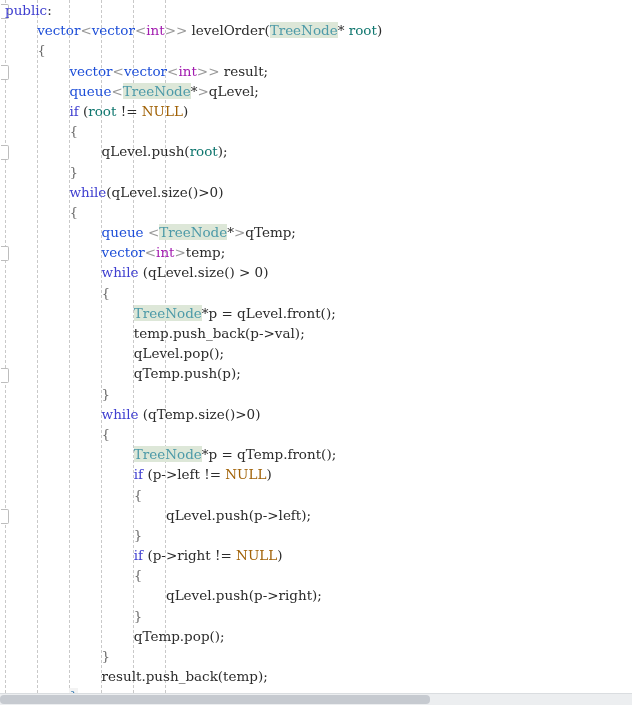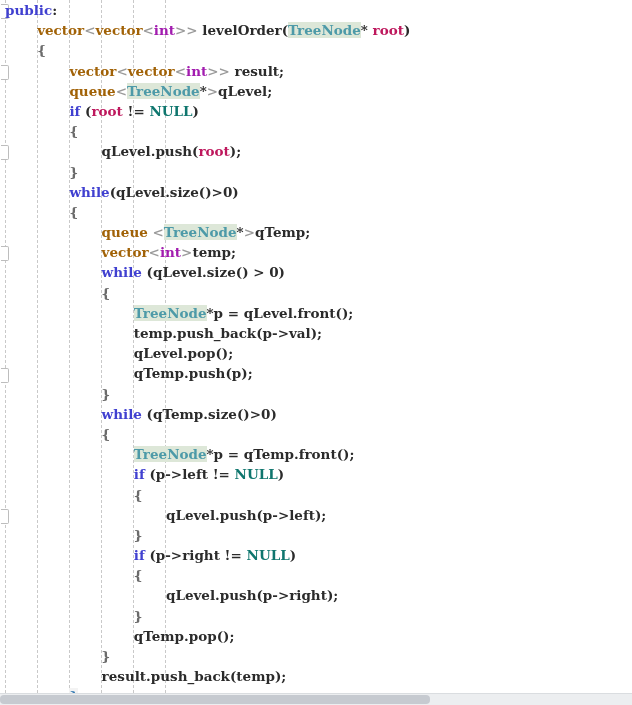--- a/index.html
+++ b/index.html
@@ -65,31 +65,30 @@
     height: 693px;
     font-family: "DejaVu Serif", serif;
     font-size: 13.5px;
     line-height: 20.2px;
     white-space: pre;
   }
   .line {
     height: 20.2px;
     padding-left: 0;
     white-space: pre;
-    font-weight: bold;
   }
 
   
   .kw        { color: #4040d0; }      
-  .type      { color: #a16207; }      
+  .type      { color: #1d4ed8; }      
   .prim      { color: #a21caf; }      
   .cls       { color: #4d9aa8; }      
   .cls.hl    { background: #dde7d8; } 
-  .nul       { color: #0f766e; }      
-  .param     { color: #be185d; }      
+  .nul       { color: #a16207; }      
+  .param     { color: #0f766e; }      
   .punct     { color: #9a9a9a; }      
   .plain     { color: #2b2b2b; }
   .brace     { color: #6b6b6b; }
   .brace-match { color: #3b7fb5; background: #f3f3f3; }
 
   
   .hscroll {
     position: absolute;
     left: 0;
     bottom: 0;

